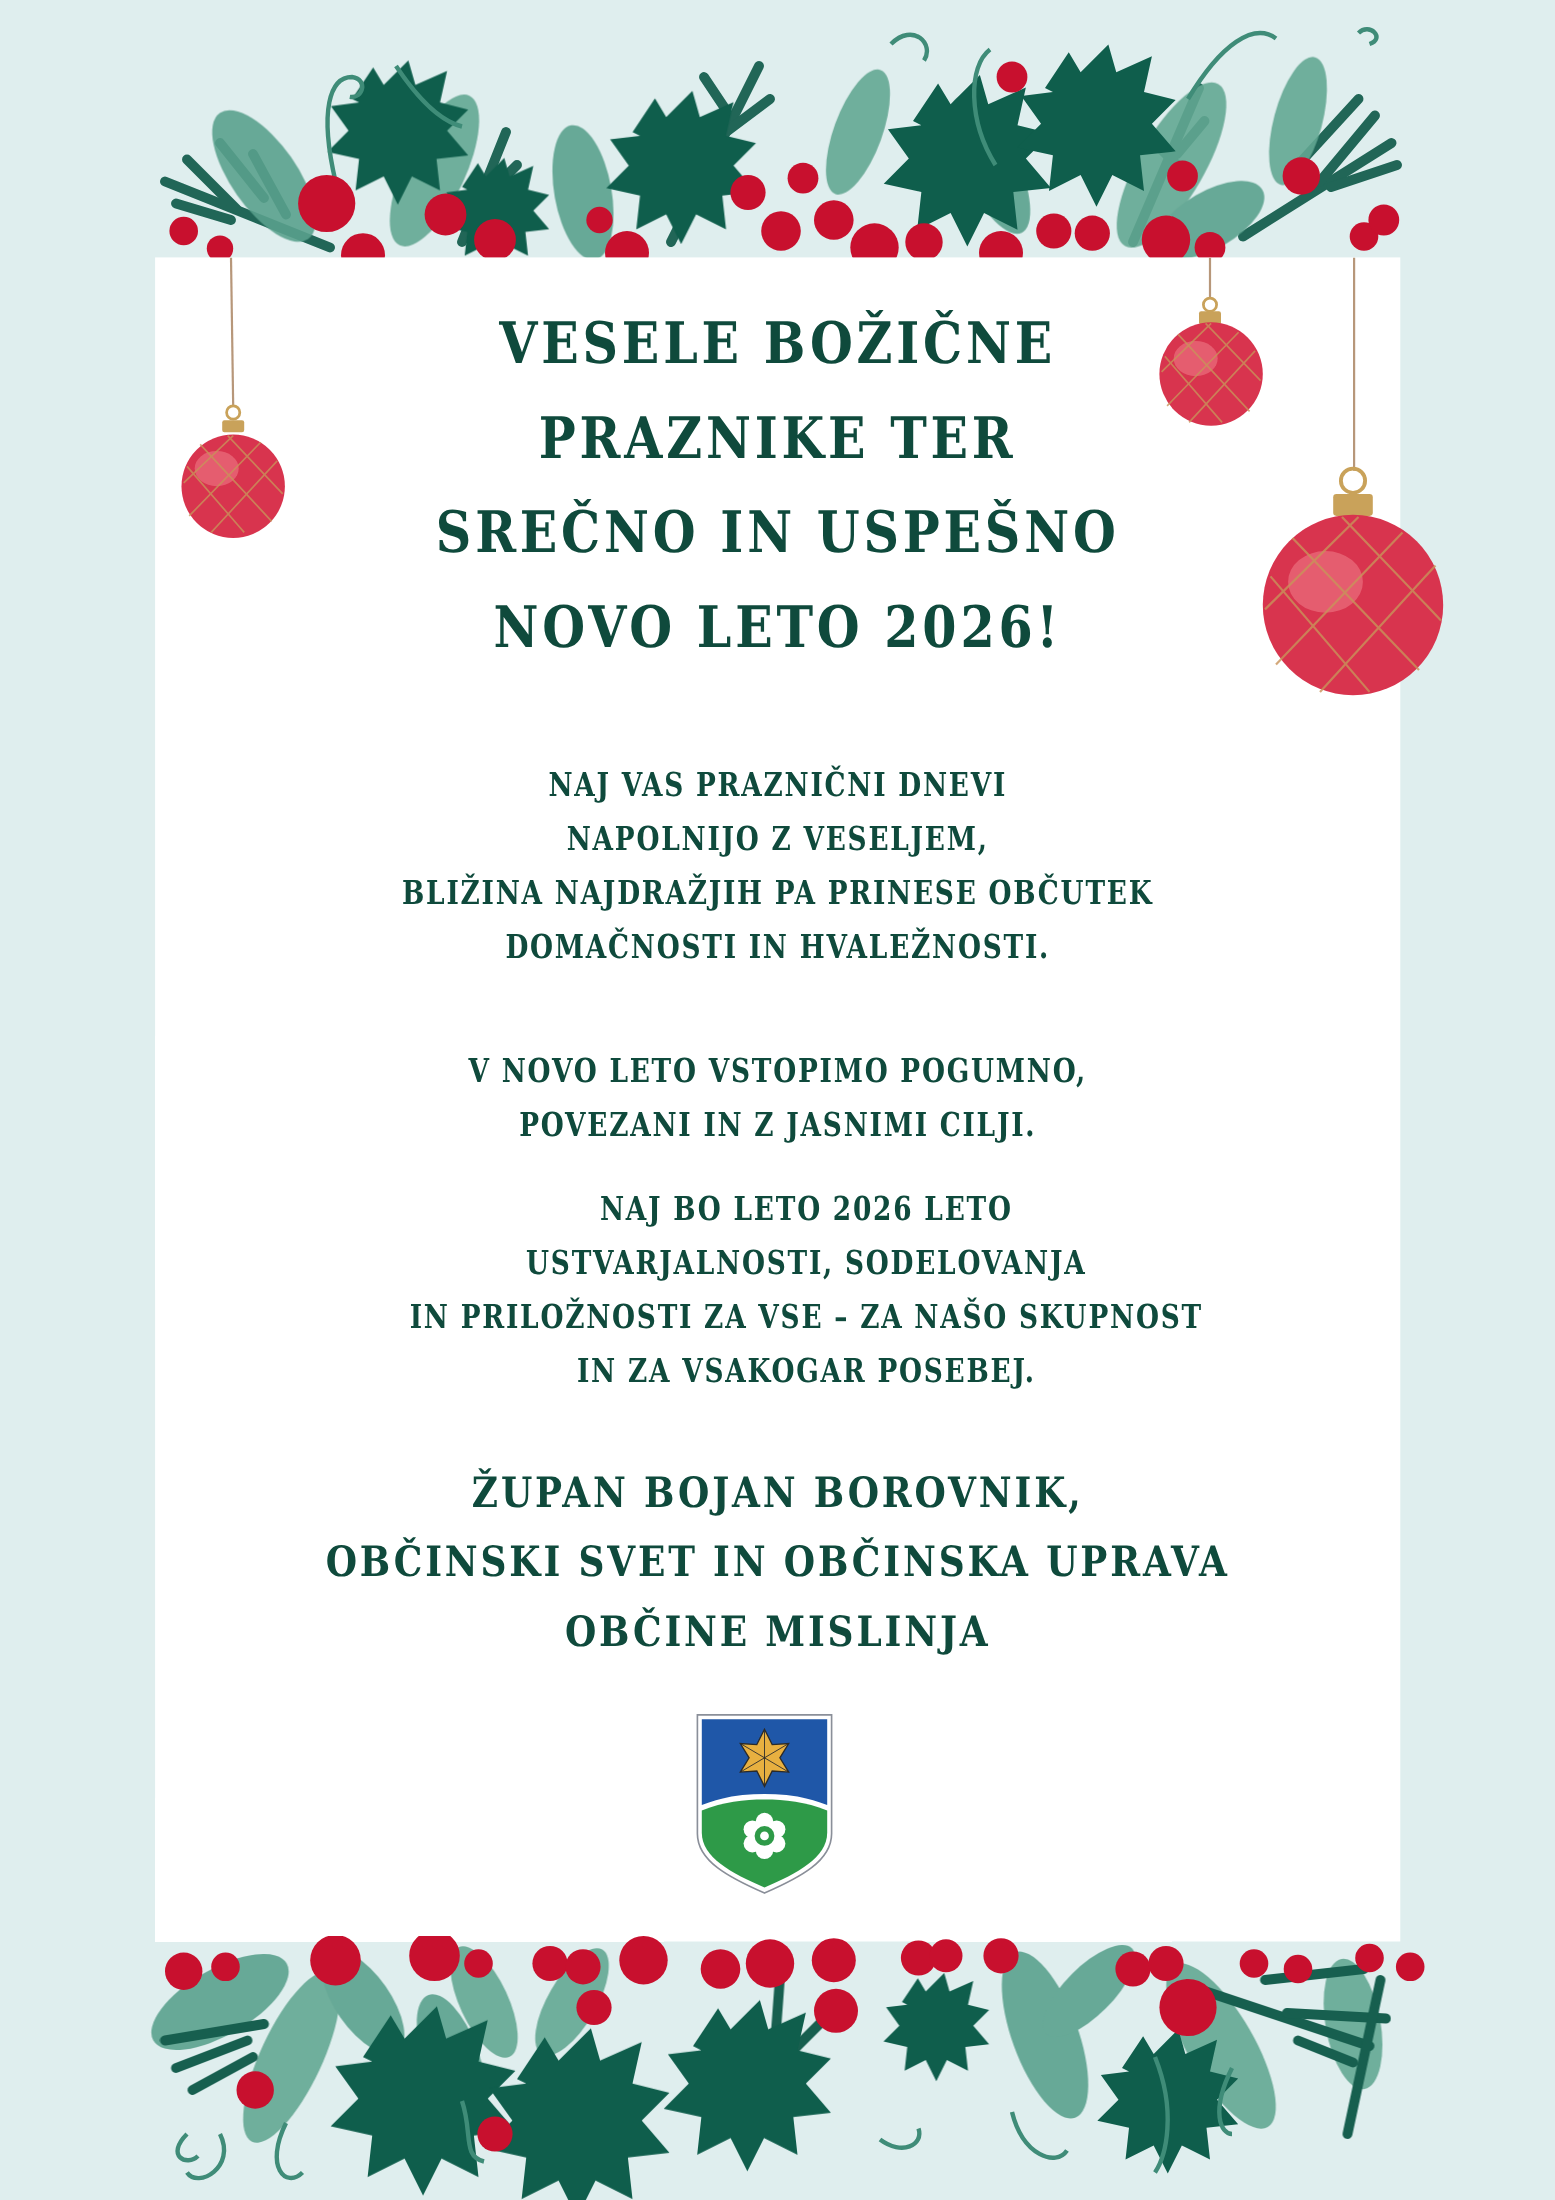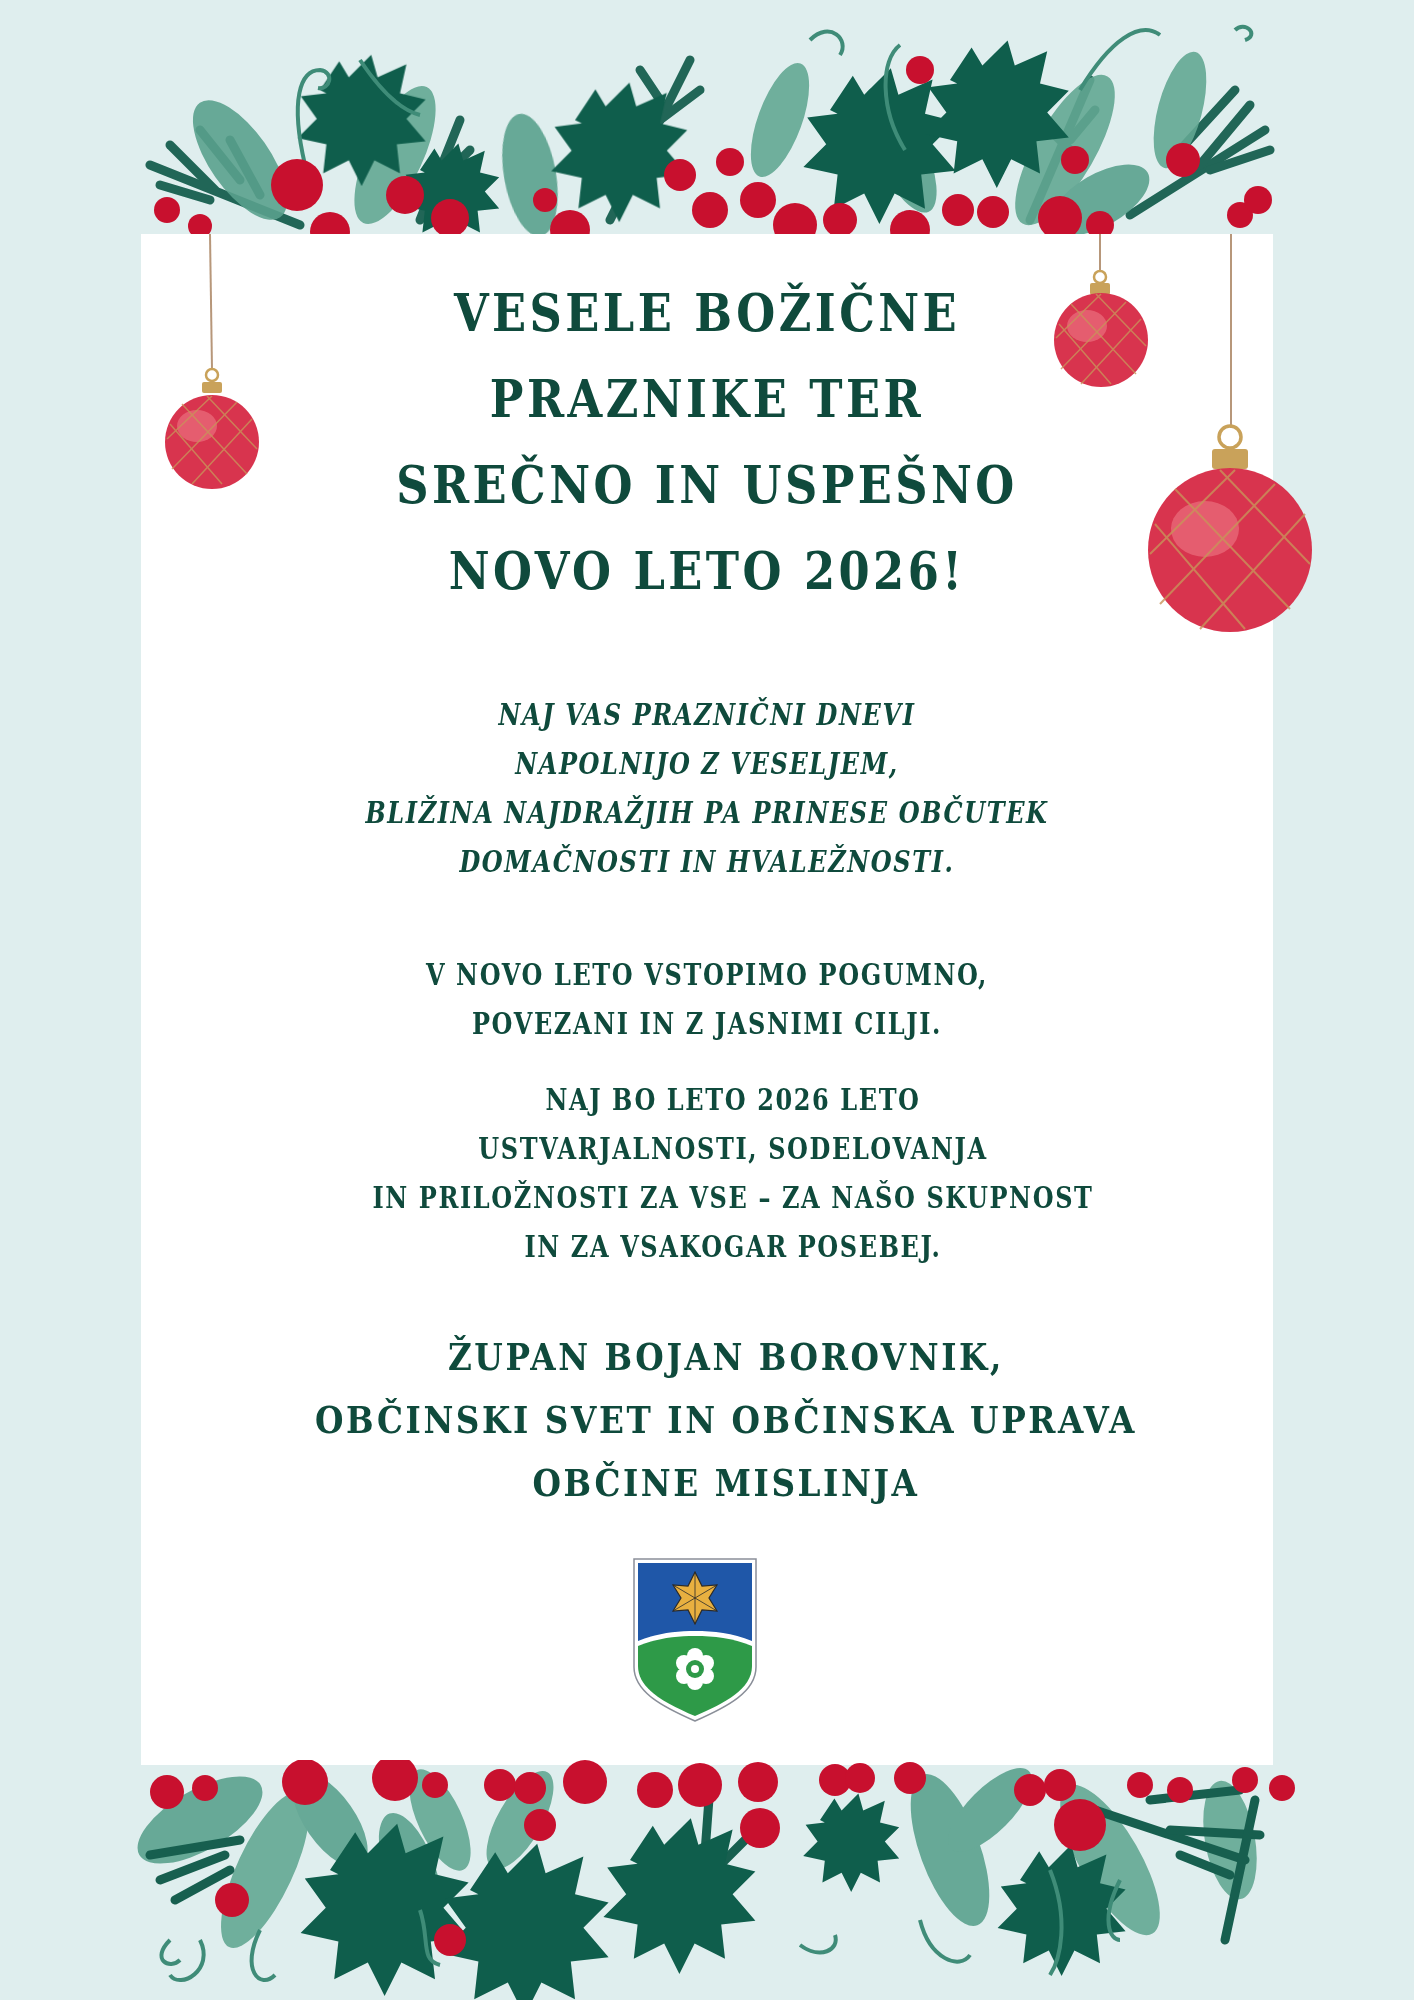--- a/index.html
+++ b/index.html
@@ -26,24 +26,24 @@
     display: block; font-family: "DejaVu Serif", serif; font-weight: bold;
     font-size: 30px; letter-spacing: 2px; height: 49px; line-height: 49px; white-space: nowrap;
     transform: scaleX(0.80);
   }
   .sig-line {
     display: block; font-family: "DejaVu Serif", serif; font-weight: bold;
     font-size: 38px; letter-spacing: 3px; height: 63px; line-height: 63px; white-space: nowrap;
     transform: scaleX(0.86);
   }
   #title-block { top: 270px; }
-  #para-1 { top: 690px; font-style: italic; }
+  #para-1 { top: 690px; }
   #para-2 { top: 950px; }
   #para-3 { top: 1075px; margin-left: 26px; }
-  #signature { top: 1325px; padding-left: 19px; }
+  #signature { top: 1325px; }
   #coat-of-arms { position: absolute; left: 632px; top: 1557px; width: 126px; height: 166px; }
 </style>
 </head>
 <body>
 
 <svg id="garland-top" class="garland" viewBox="0 0 1414 240" xmlns="http://www.w3.org/2000/svg">
   <defs>
     <g id="leafL">
       <path d="M0,0 C18,-30 60,-60 95,-70 C80,-40 45,-10 0,0 Z" fill="#5aa18d" opacity="0.9"></path>
       <path d="M0,0 L95,-70" stroke="#2f7a66" stroke-width="2" fill="none"></path>

